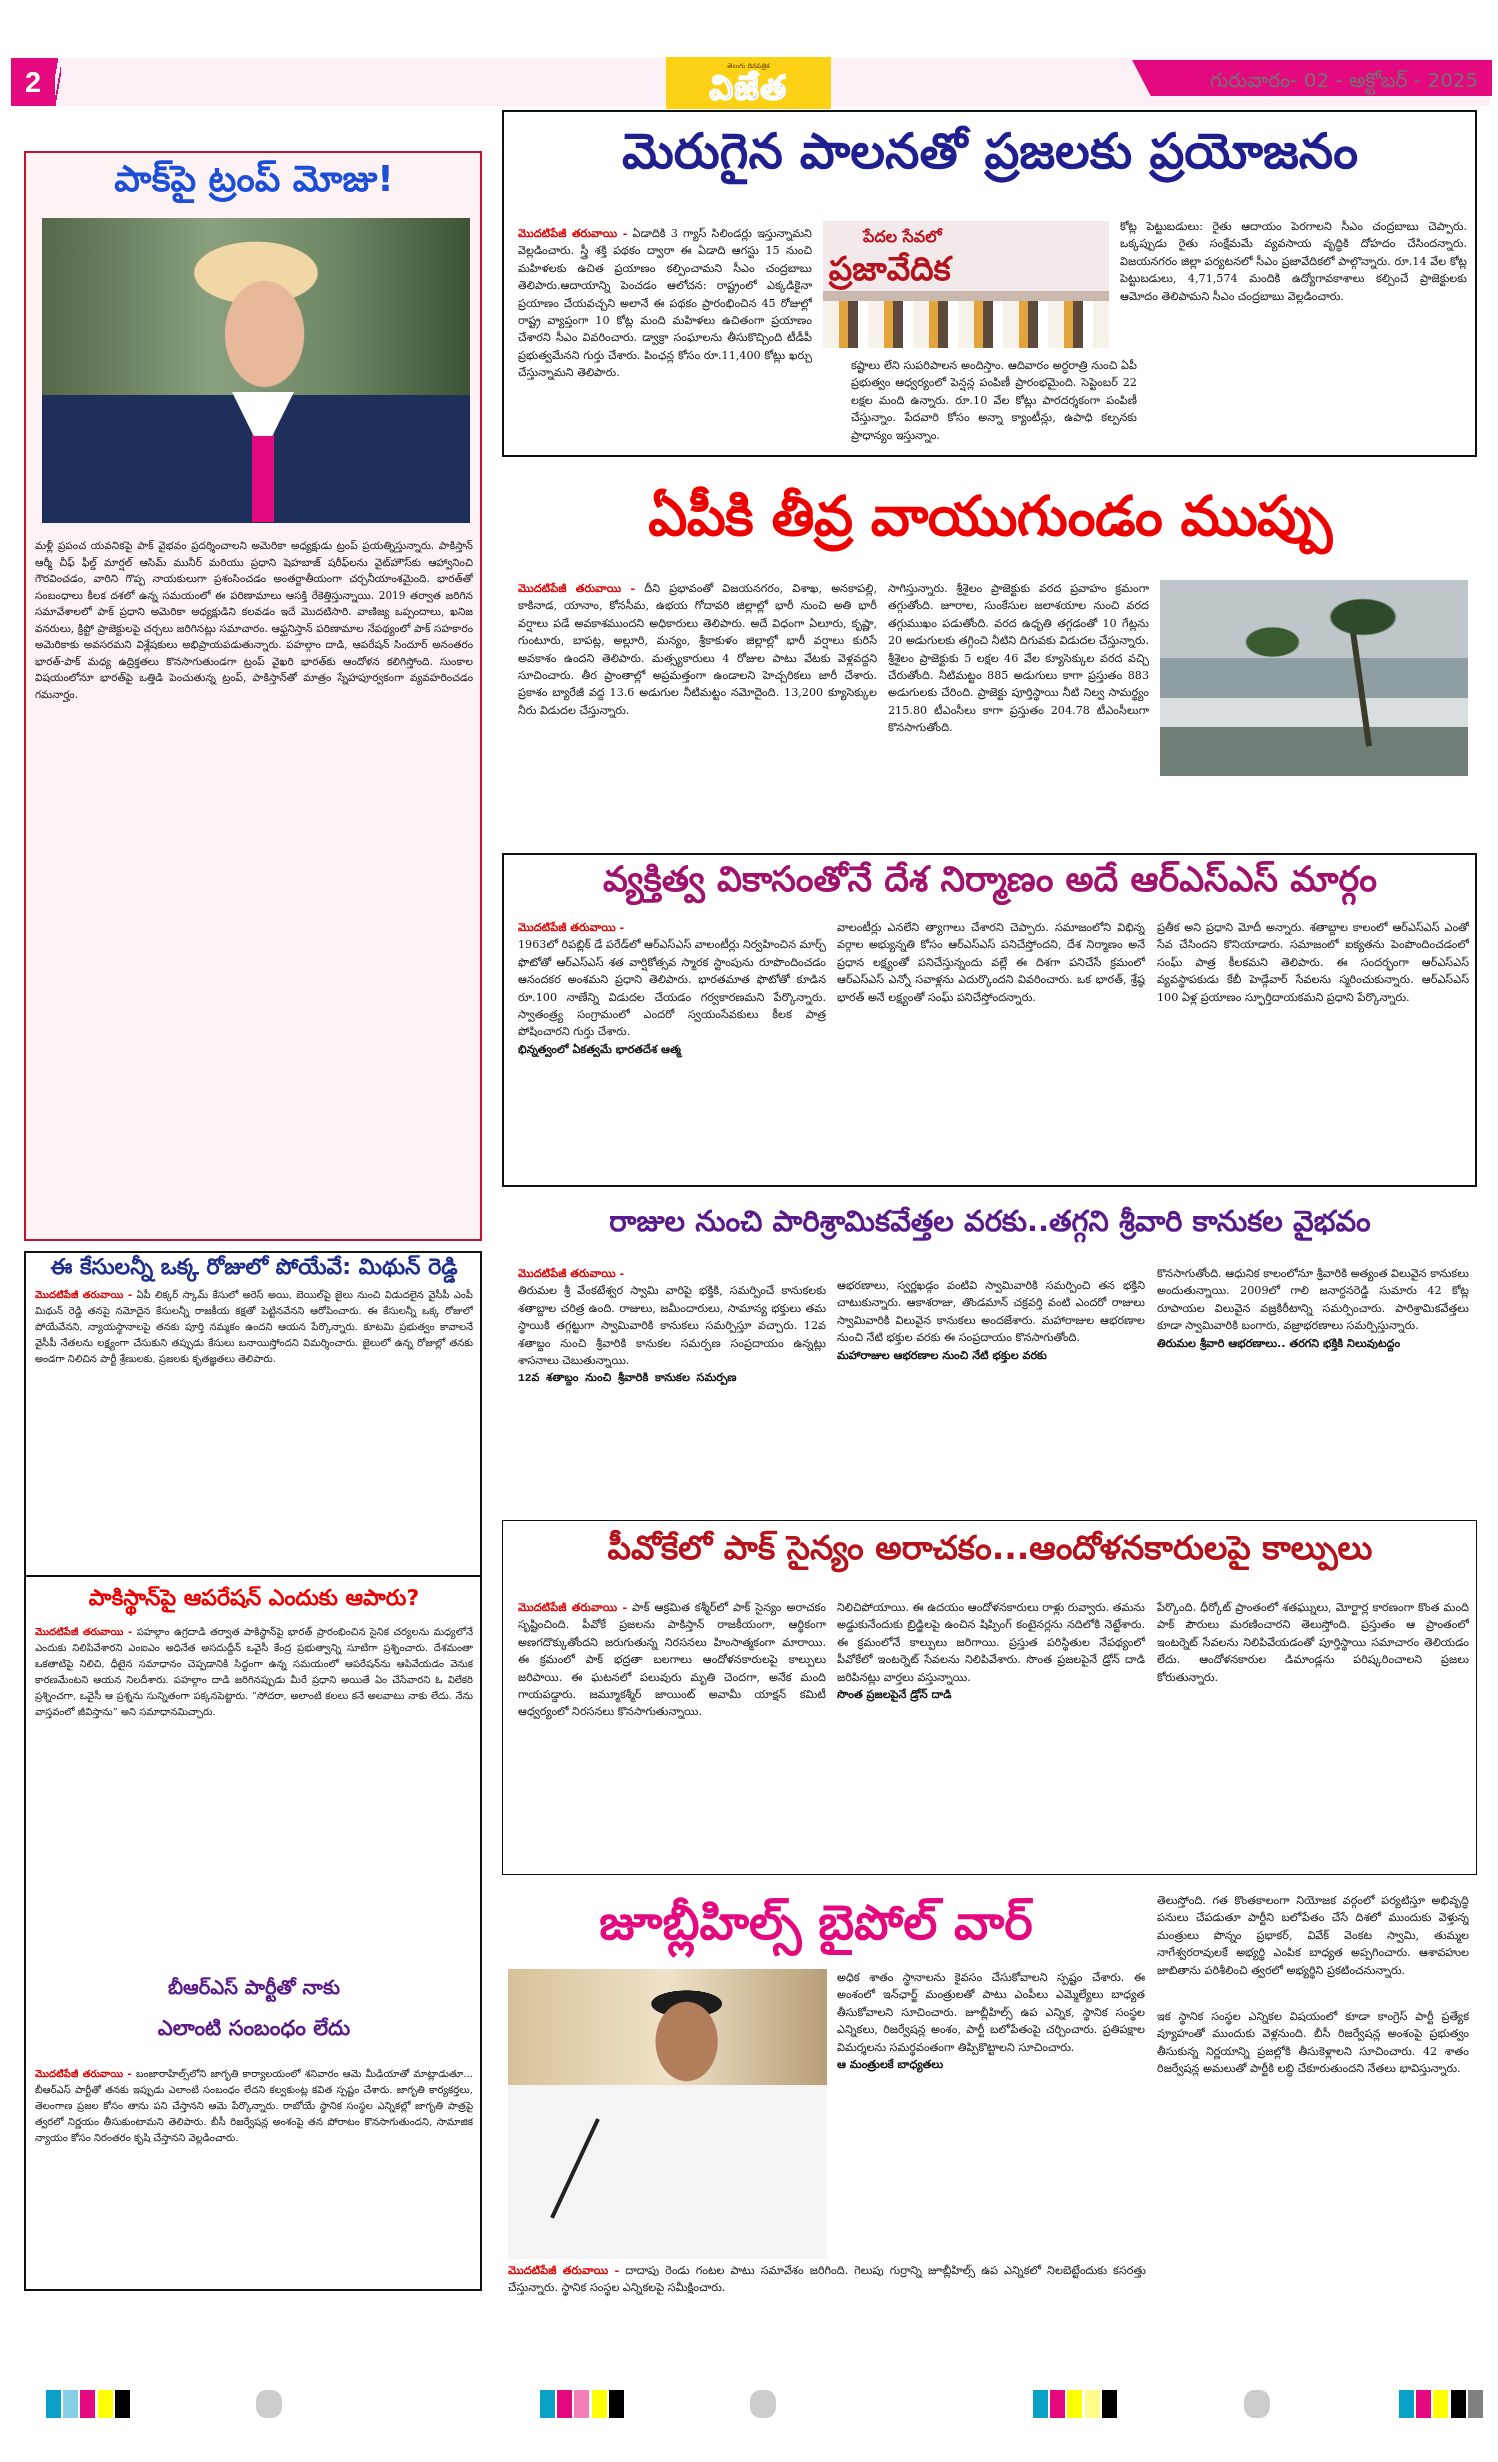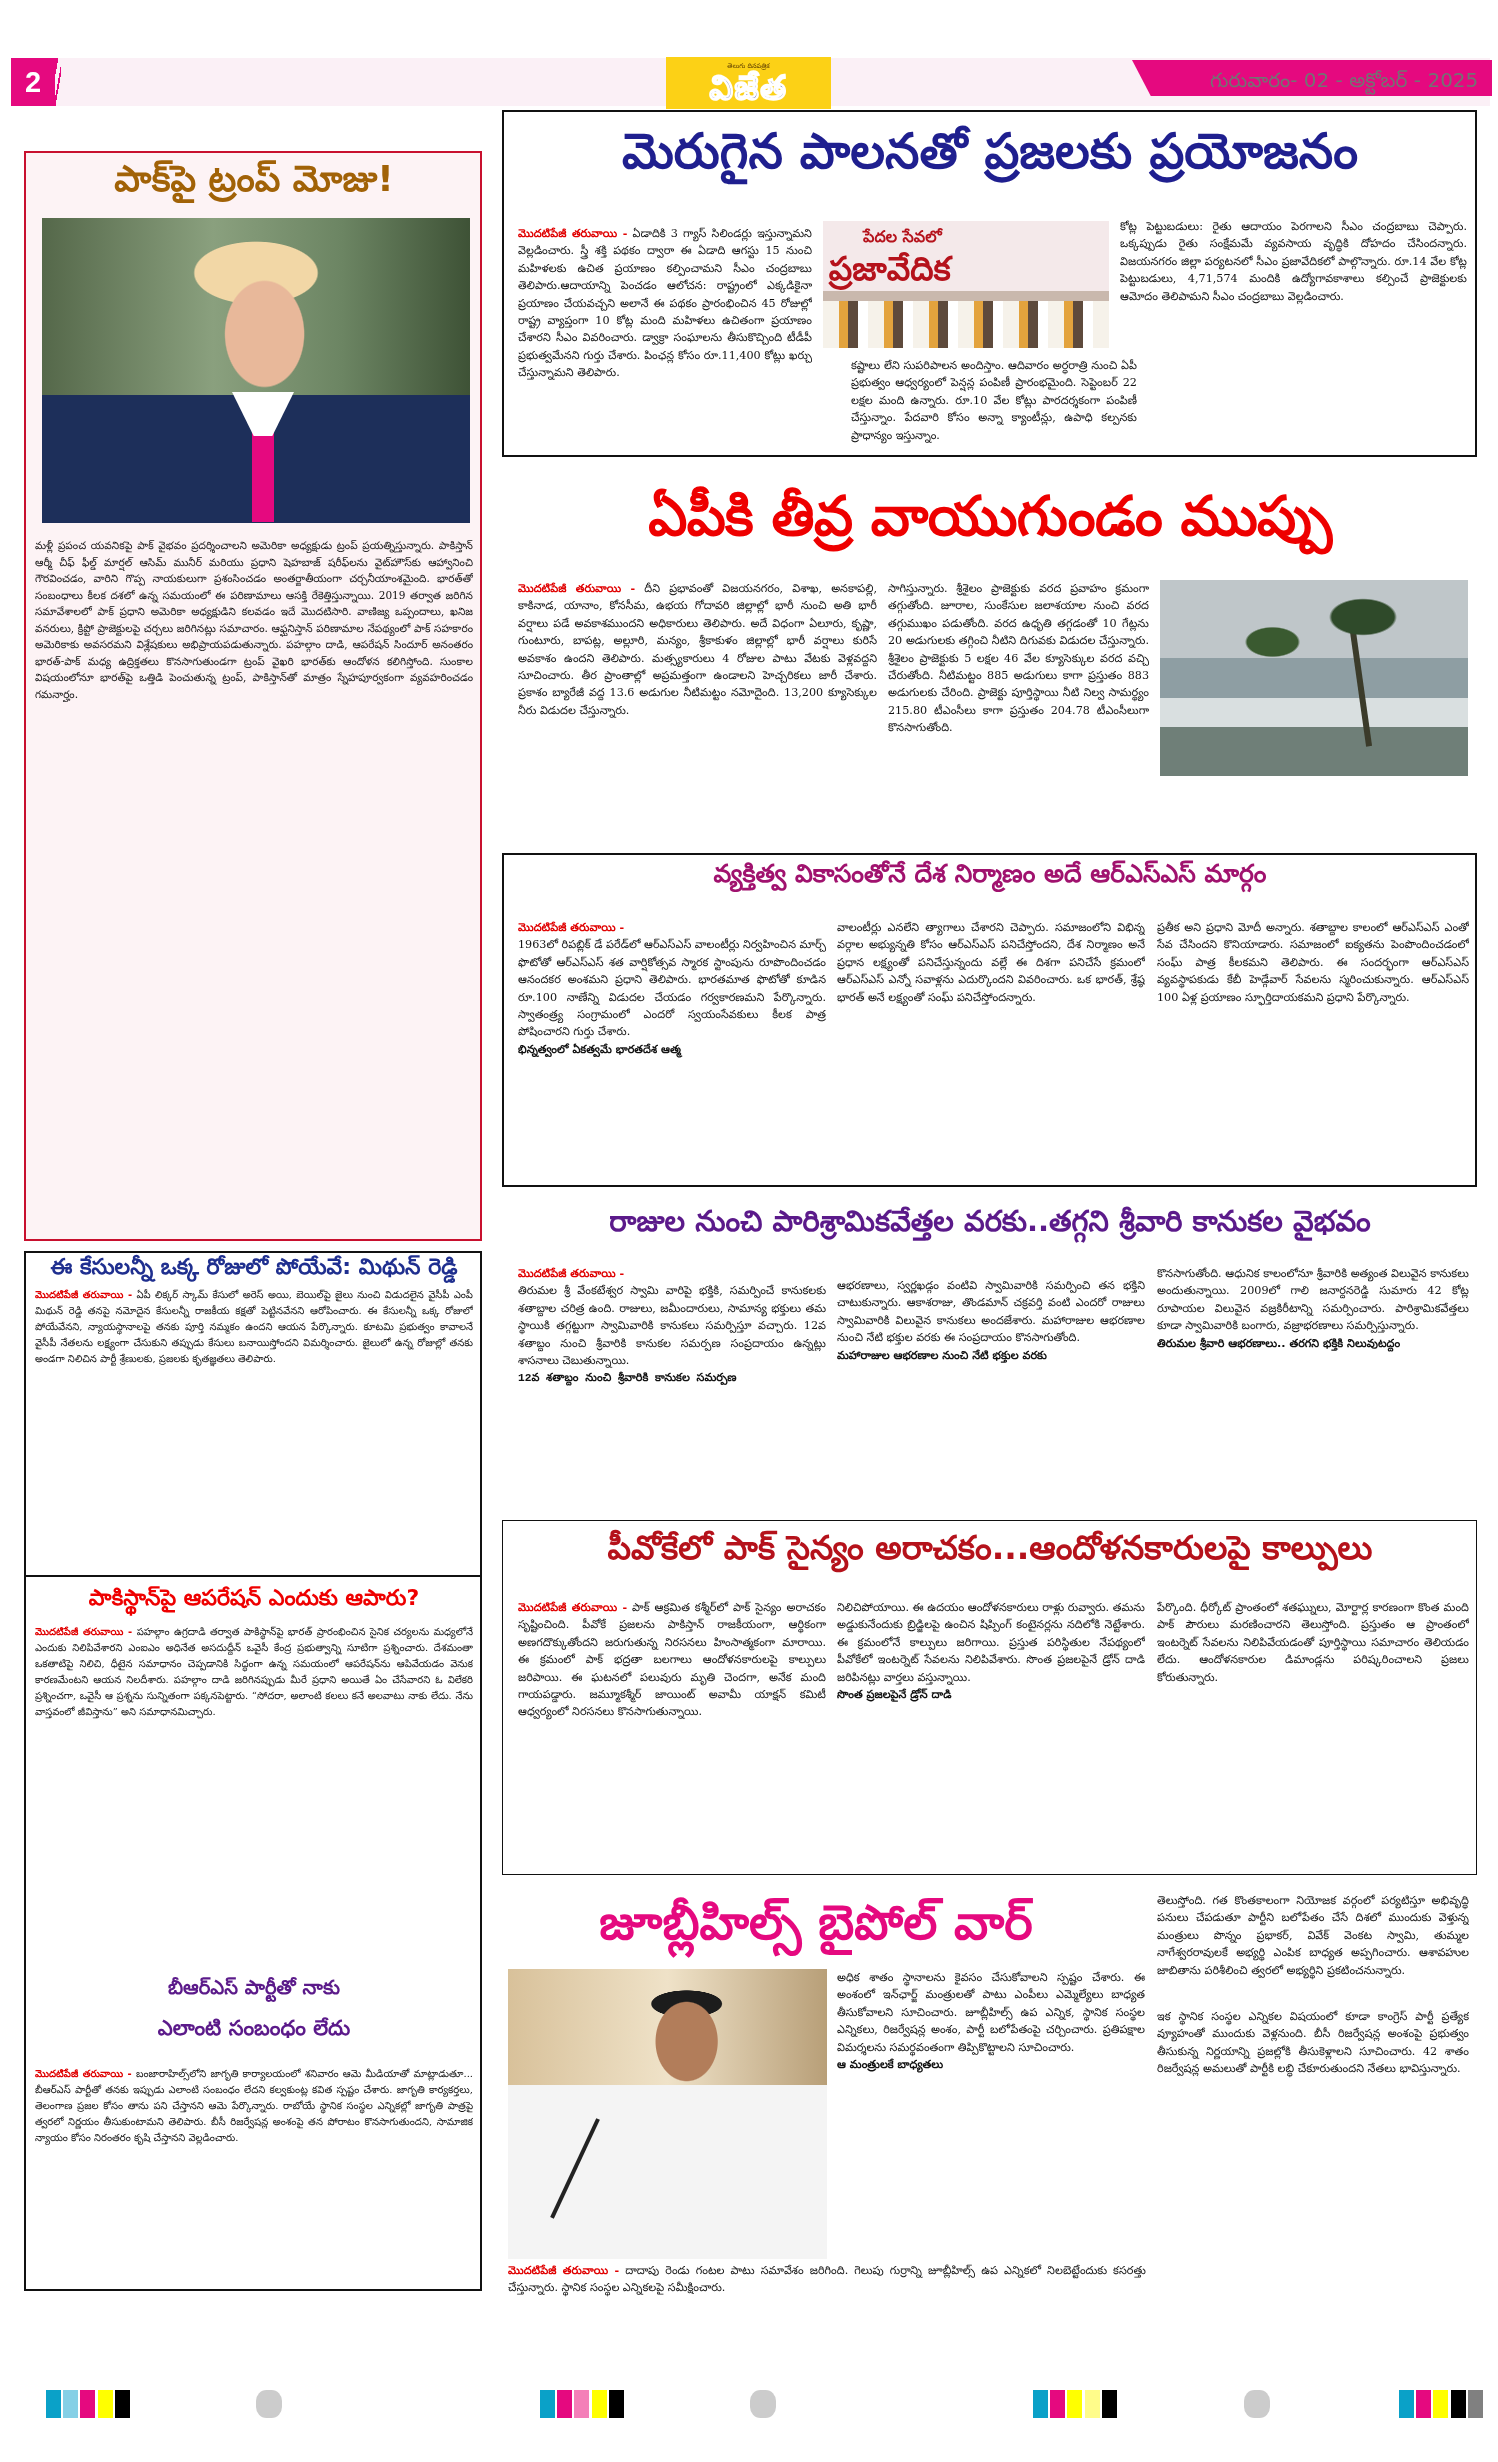--- a/index.html
+++ b/index.html
@@ -45,21 +45,21 @@
 <div class="page-no">2</div>
 <div class="page-no-slash"></div>
 <div class="logo">
   <span class="logo-tag">తెలుగు దినపత్రిక</span>
   <span class="logo-text">విజేత</span>
 </div>
 <div class="date-band"></div>
 <div class="date-text">గురువారం- 02 - అక్టోబర్ - 2025</div>
 
 <div class="left-box1"></div>
-<div class="headline" style="left:29px; top:158px; width:450px; font-size:36px; color:#a16207;">పాక్‌పై ట్రంప్ మోజు!</div>
+<div class="headline" style="left:29px; top:158px; width:450px; font-size:36px; color:#1d4ed8;">పాక్‌పై ట్రంప్ మోజు!</div>
 <div class="photo" style="left:42px; top:218px; width:428px; height:305px; background:
        radial-gradient(ellipse 65px 87px at 52% 38%, #e8b89a 0 60%, transparent 62%),
        radial-gradient(ellipse 87px 44px at 50% 18%, #f2d7a6 0 70%, transparent 72%),
        linear-gradient(180deg, transparent 0 58%, #1d2f5a 58%),
        linear-gradient(90deg, #55684a, #8aa07e 40%, #6c8563 70%, #3e5236);">
   <div style="position:absolute; left:210px; top:181px; width:22px; height:123px; background:#e5097f;"></div>
   <div style="position:absolute; left:190px; top:174px; width:62px; height:44px; background:#fff; clip-path: polygon(0 0,100% 0,65% 100%,35% 100%);"></div>
 </div>
 <div class="body-text" style="left:35px; top:537px; width:438px; height:696px; font-size:10.5px; line-height:16.5px;">మళ్లీ ప్రపంచ యవనికపై పాక్ వైభవం ప్రదర్శించాలని అమెరికా అధ్యక్షుడు ట్రంప్ ప్రయత్నిస్తున్నారు. పాకిస్తాన్ ఆర్మీ చీఫ్ ఫీల్డ్ మార్షల్ ఆసిమ్ మునీర్ మరియు ప్రధాని షెహబాజ్ షరీఫ్‌లను వైట్‌హౌస్‌కు ఆహ్వానించి గౌరవించడం, వారిని గొప్ప నాయకులుగా ప్రశంసించడం అంతర్జాతీయంగా చర్చనీయాంశమైంది. భారత్‌తో సంబంధాలు కీలక దశలో ఉన్న సమయంలో ఈ పరిణామాలు ఆసక్తి రేకెత్తిస్తున్నాయి. 2019 తర్వాత జరిగిన సమావేశాలలో పాక్ ప్రధాని అమెరికా అధ్యక్షుడిని కలవడం ఇదే మొదటిసారి. వాణిజ్య ఒప్పందాలు, ఖనిజ వనరులు, క్రిప్టో ప్రాజెక్టులపై చర్చలు జరిగినట్లు సమాచారం. ఆఫ్ఘనిస్తాన్ పరిణామాల నేపథ్యంలో పాక్ సహకారం అమెరికాకు అవసరమని విశ్లేషకులు అభిప్రాయపడుతున్నారు. పహల్గాం దాడి, ఆపరేషన్ సిందూర్ అనంతరం భారత్-పాక్ మధ్య ఉద్రిక్తతలు కొనసాగుతుండగా ట్రంప్ వైఖరి భారత్‌కు ఆందోళన కలిగిస్తోంది. సుంకాల విషయంలోనూ భారత్‌పై ఒత్తిడి పెంచుతున్న ట్రంప్, పాకిస్తాన్‌తో మాత్రం స్నేహపూర్వకంగా వ్యవహరించడం గమనార్హం.</div>
 
@@ -103,21 +103,21 @@
 </div>
 <div class="body-text" style="left:888px; top:580px; width:261px; height:247px;">సాగిస్తున్నారు. శ్రీశైలం ప్రాజెక్టుకు వరద ప్రవాహం క్రమంగా తగ్గుతోంది. జూరాల, సుంకేసుల జలాశయాల నుంచి వరద తగ్గుముఖం పడుతోంది. వరద ఉధృతి తగ్గడంతో 10 గేట్లను 20 అడుగులకు తగ్గించి నీటిని దిగువకు విడుదల చేస్తున్నారు. శ్రీశైలం ప్రాజెక్టుకు 5 లక్షల 46 వేల క్యూసెక్కుల వరద వచ్చి చేరుతోంది. నీటిమట్టం 885 అడుగులు కాగా ప్రస్తుతం 883 అడుగులకు చేరింది. ప్రాజెక్టు పూర్తిస్థాయి నీటి నిల్వ సామర్థ్యం 215.80 టీఎంసీలు కాగా ప్రస్తుతం 204.78 టీఎంసీలుగా కొనసాగుతోంది.</div>
 <div class="photo" style="left:1160px; top:580px; width:308px; height:196px; background:
        linear-gradient(180deg, #bfc6c9 0 40%, #8e9ea3 40% 60%, #d9dfe0 60% 75%, #6f7f78 75%);">
   <div style="position:absolute; left:196px; top:22px; width:5.8px; height:145px; background:#3b3b2a; transform: rotate(-8deg);"></div>
   <div style="position:absolute; left:163px; top:14.5px; width:80px; height:44px; background: radial-gradient(ellipse, #2f4a2a 0 55%, transparent 60%);"></div>
   <div style="position:absolute; left:80px; top:44px; width:65px; height:36px; background: radial-gradient(ellipse, #3a5a30 0 55%, transparent 60%);"></div>
 </div>
 
 <div class="box" style="left:502px; top:853px; width:975px; height:334px;"></div>
-<div class="headline" style="left:508px; top:859px; width:964px; font-size:25px; color:#a0126e;">వ్యక్తిత్వ వికాసంతోనే దేశ నిర్మాణం అదే ఆర్ఎస్ఎస్ మార్గం</div>
+<div class="headline" style="left:508px; top:859px; width:964px; font-size:35px; color:#a0126e;">వ్యక్తిత్వ వికాసంతోనే దేశ నిర్మాణం అదే ఆర్ఎస్ఎస్ మార్గం</div>
 <div class="body-text" style="left:518px; top:919px; width:308px; height:261px;">
   <span class="lead">మొదటిపేజీ తరువాయి -</span><br>
   <span>1963లో రిపబ్లిక్ డే పరేడ్‌లో ఆర్ఎస్ఎస్ వాలంటీర్లు నిర్వహించిన మార్చ్ ఫొటోతో ఆర్ఎస్ఎస్ శత వార్షికోత్సవ స్మారక స్టాంపును రూపొందించడం ఆనందకర అంశమని ప్రధాని తెలిపారు. భారతమాత ఫొటోతో కూడిన రూ.100 నాణేన్ని విడుదల చేయడం గర్వకారణమని పేర్కొన్నారు. స్వాతంత్ర్య సంగ్రామంలో ఎందరో స్వయంసేవకులు కీలక పాత్ర పోషించారని గుర్తు చేశారు.</span>
   <br><b style="font-family:'DejaVu Sans',sans-serif;">భిన్నత్వంలో ఏకత్వమే భారతదేశ ఆత్మ</b>
 </div>
 <div class="body-text" style="left:837px; top:919px; width:308px; height:261px;">వాలంటీర్లు ఎనలేని త్యాగాలు చేశారని చెప్పారు. సమాజంలోని విభిన్న వర్గాల అభ్యున్నతి కోసం ఆర్ఎస్ఎస్ పనిచేస్తోందని, దేశ నిర్మాణం అనే ప్రధాన లక్ష్యంతో పనిచేస్తున్నందు వల్లే ఈ దిశగా పనిచేసే క్రమంలో ఆర్ఎస్ఎస్ ఎన్నో సవాళ్లను ఎదుర్కొందని వివరించారు. ఒక భారత్, శ్రేష్ఠ భారత్ అనే లక్ష్యంతో సంఘ్ పనిచేస్తోందన్నారు.</div>
 <div class="body-text" style="left:1157px; top:919px; width:312px; height:261px;">ప్రతీక అని ప్రధాని మోదీ అన్నారు. శతాబ్దాల కాలంలో ఆర్ఎస్ఎస్ ఎంతో సేవ చేసిందని కొనియాడారు. సమాజంలో ఐక్యతను పెంపొందించడంలో సంఘ్ పాత్ర కీలకమని తెలిపారు. ఈ సందర్భంగా ఆర్ఎస్ఎస్ వ్యవస్థాపకుడు కేబీ హెడ్గేవార్ సేవలను స్మరించుకున్నారు. ఆర్ఎస్ఎస్ 100 ఏళ్ల ప్రయాణం స్ఫూర్తిదాయకమని ప్రధాని పేర్కొన్నారు.</div>
 
 <div class="headline" style="left:508px; top:1204px; width:964px; font-size:29px; color:#5b1a8a;">రాజుల నుంచి పారిశ్రామికవేత్తల వరకు..తగ్గని శ్రీవారి కానుకల వైభవం</div>
 <div class="body-text" style="left:518px; top:1265px; width:308px; height:254px;">

